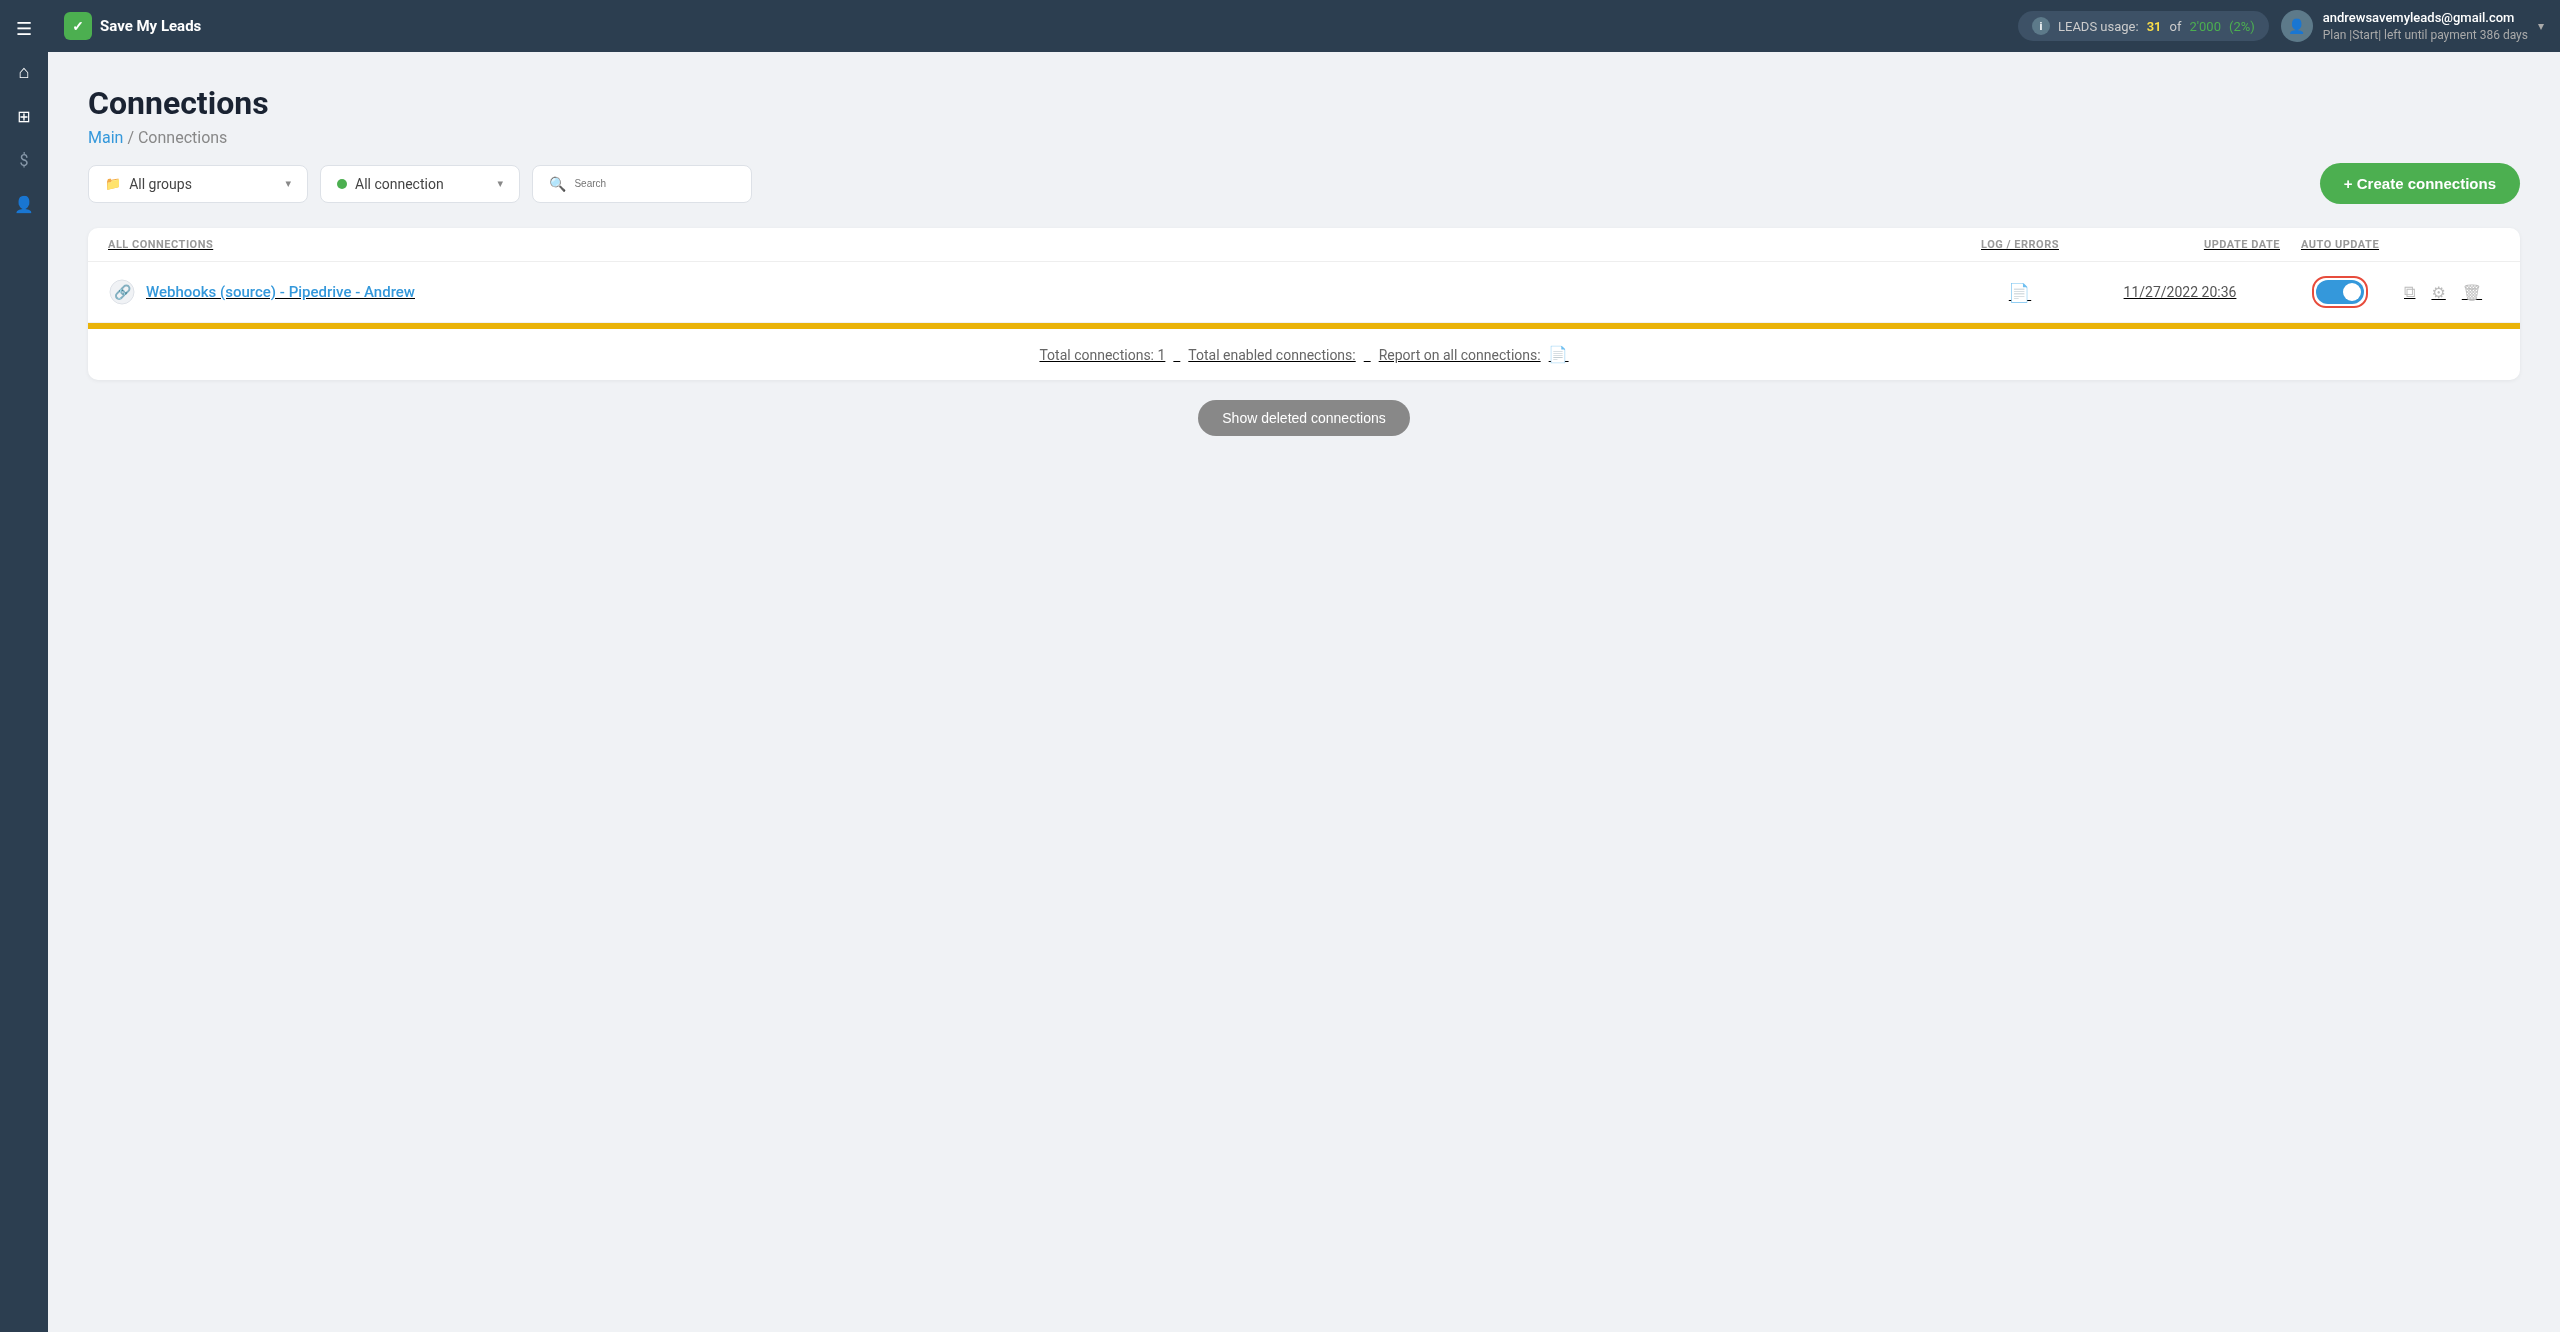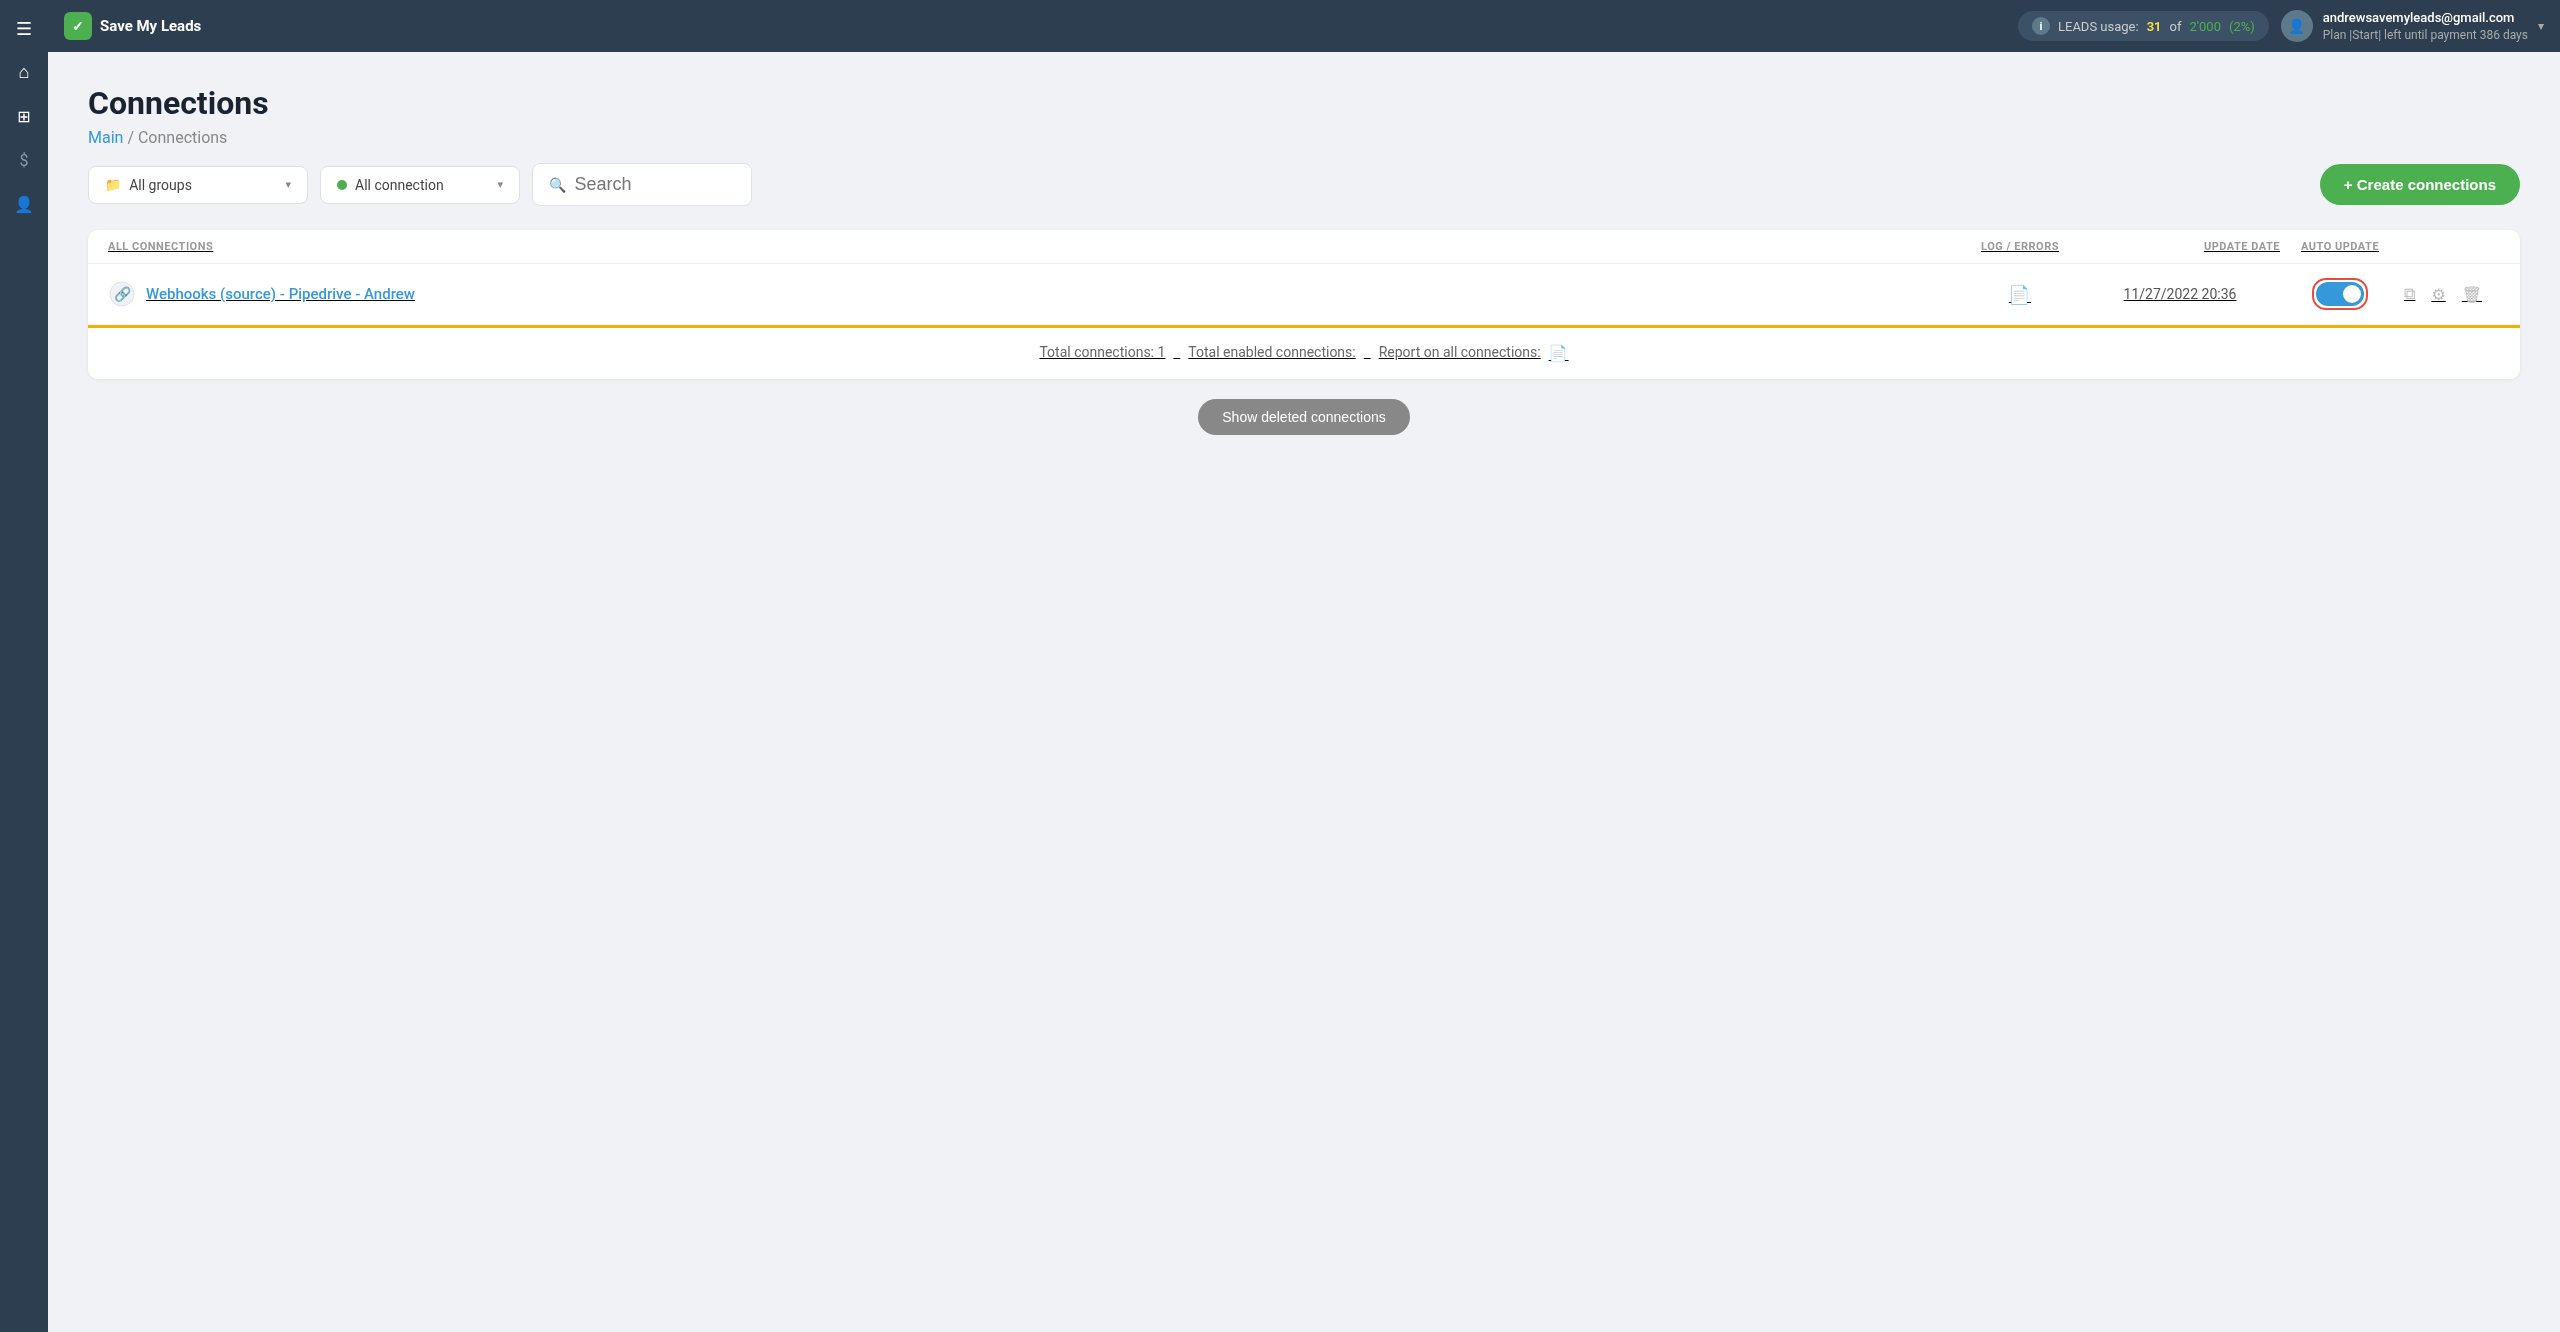--- a/index.html
+++ b/index.html
@@ -173,21 +173,21 @@
       background: #fff;
       border: 1px solid #dde1e7;
       border-radius: 8px;
       padding: 10px 16px;
       gap: 8px;
       min-width: 220px;
     }
     .search-box input {
       border: none;
       outline: none;
-      font-size: 18px;
+      font-size: 10px;
       color: #444;
       background: transparent;
       width: 160px;
     }
     .search-icon { color: #888; font-size: 14px; }
     .btn-create {
       margin-left: auto;
       background: #4caf50;
       color: #fff;
       border: none;
@@ -284,26 +284,26 @@
       border-radius: 50%;
     }
 
     .col-actions-cell { width: 100px; display: flex; align-items: center; gap: 8px; }
     .action-btn { color: #bbb; font-size: 16px; cursor: pointer; background: none; border: none; padding: 4px; }
 
     
     .table-footer {
       padding: 16px 20px;
       display: flex;
-      align-items: flex-start;
+      align-items: center;
       justify-content: center;
       gap: 8px;
       font-size: 14px;
       color: #666;
-      border-top: 3px solid #eab308;
+      border-top: 6px solid #eab308;
     }
     .report-icon { color: #999; font-size: 16px; }
 
     
     .show-deleted-wrapper {
       display: flex;
       justify-content: center;
       margin-top: 20px;
     }
     .btn-show-deleted {

